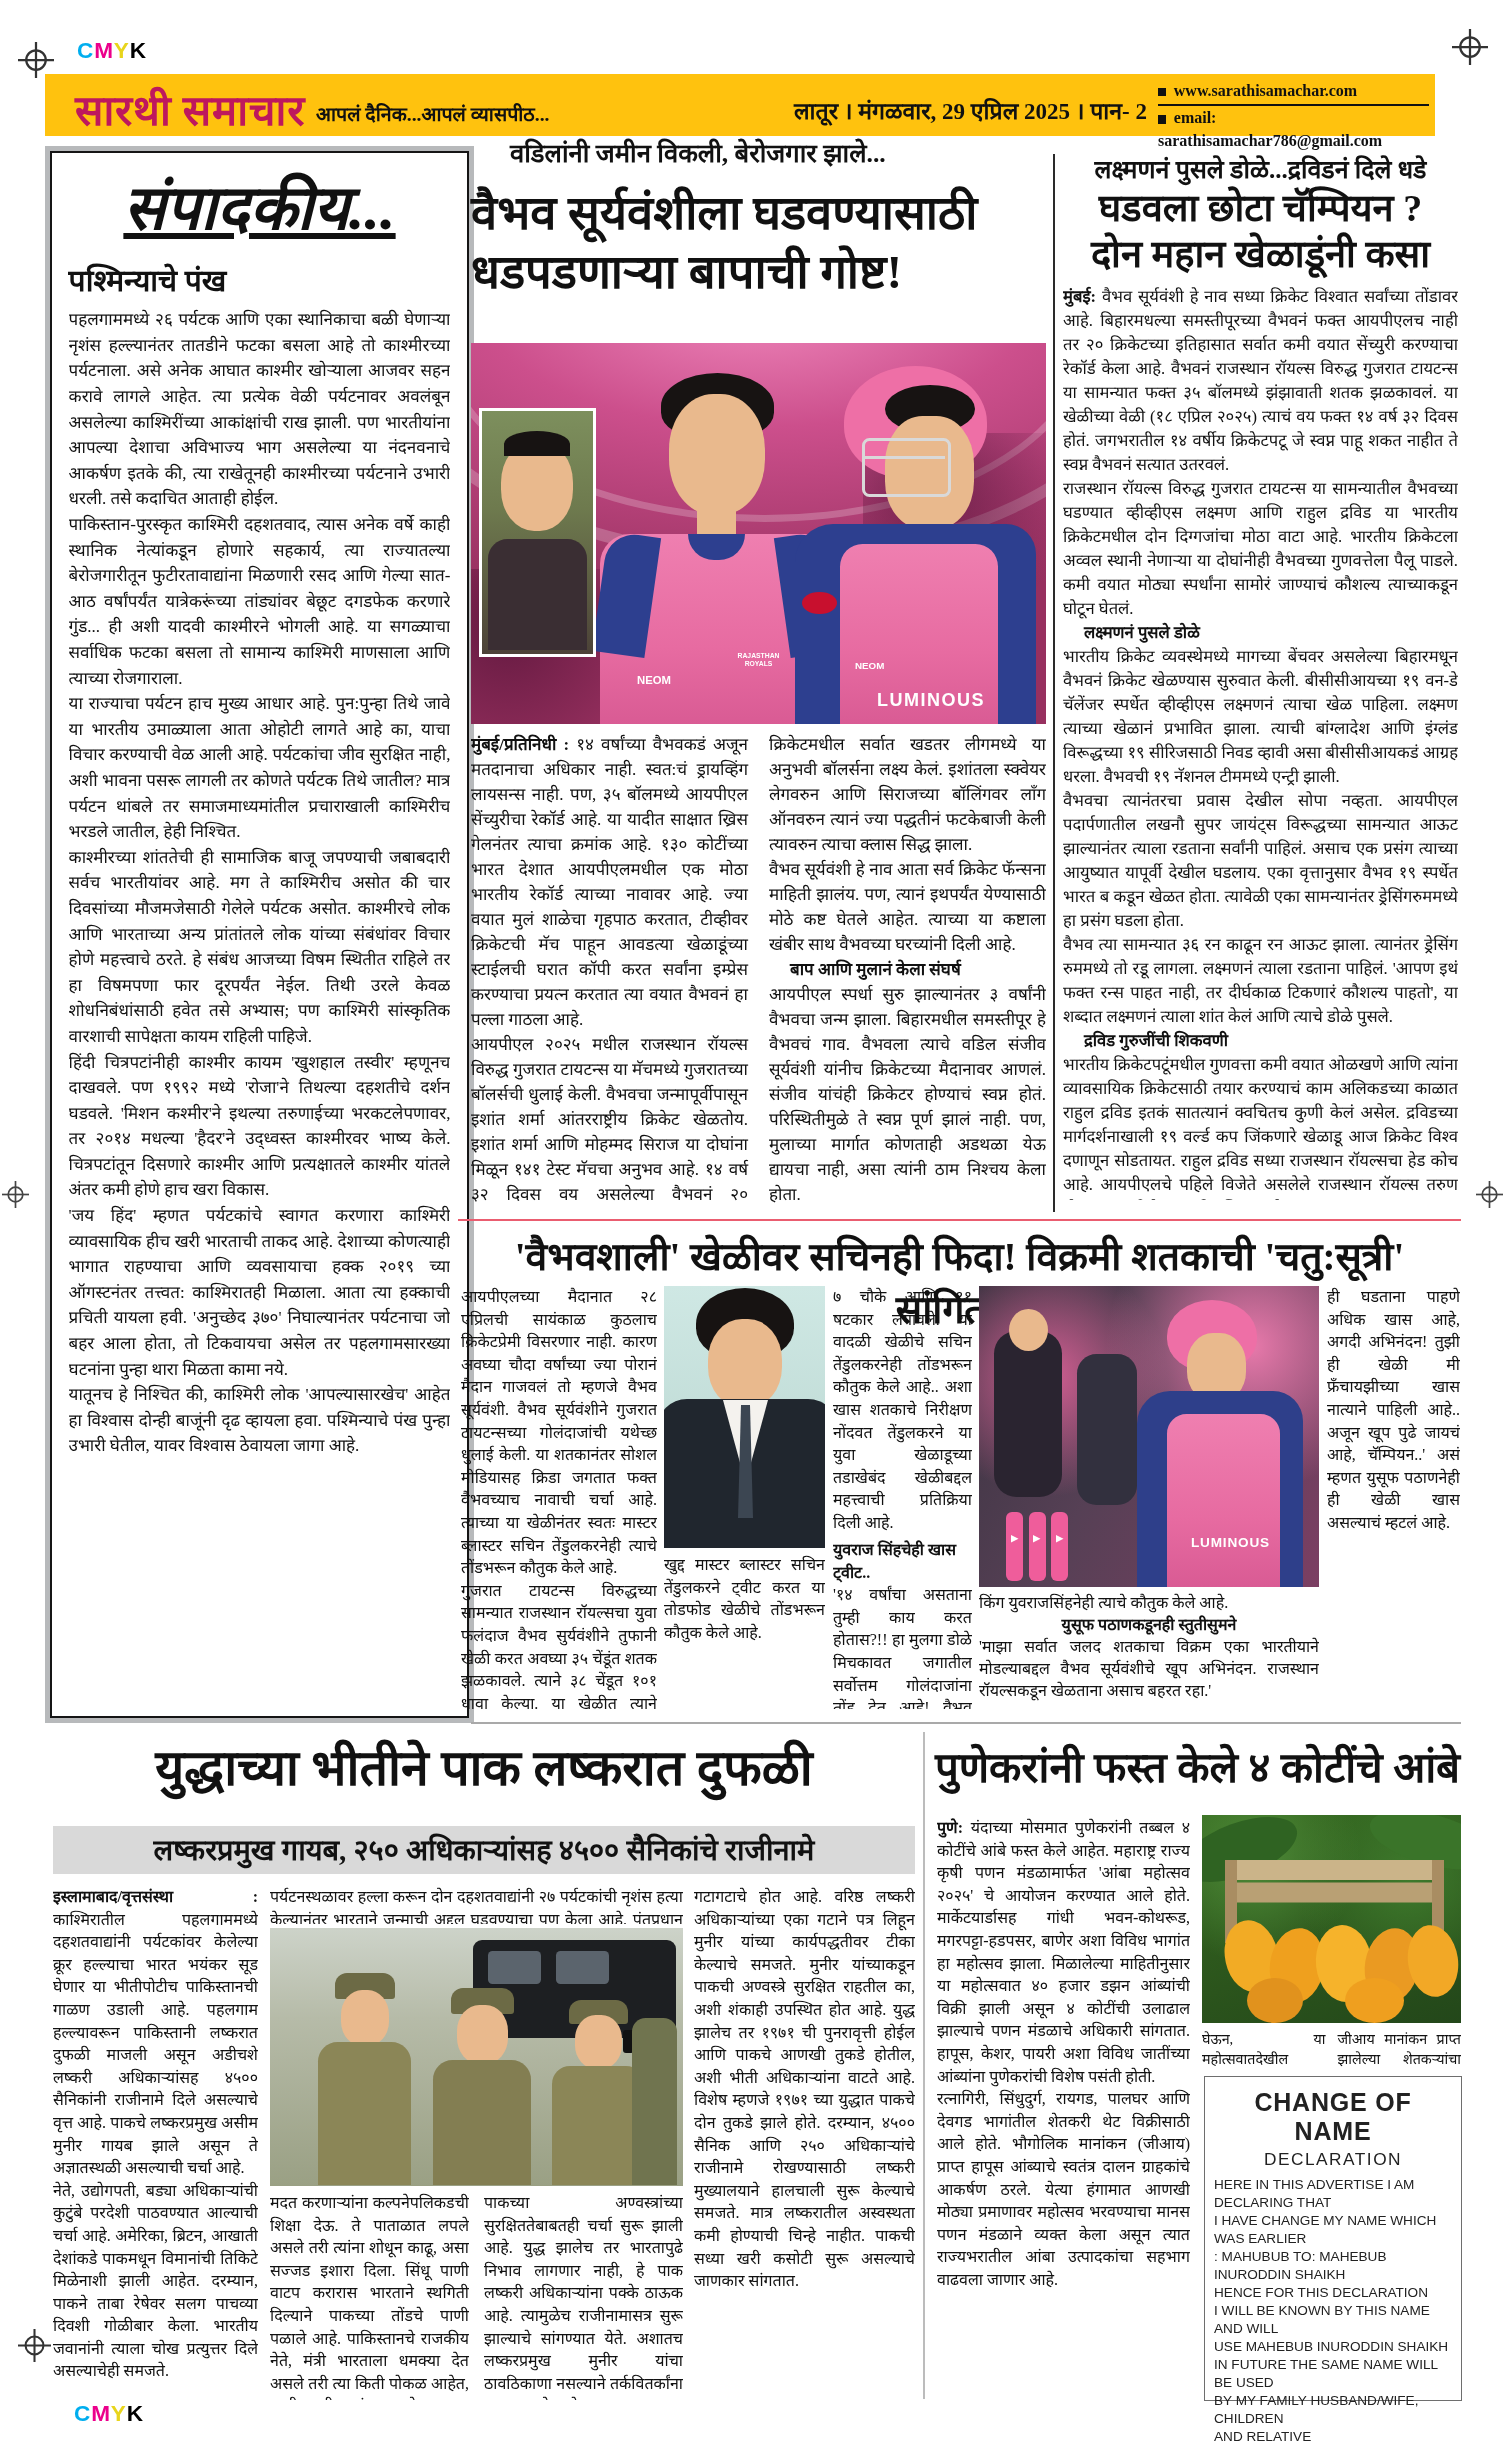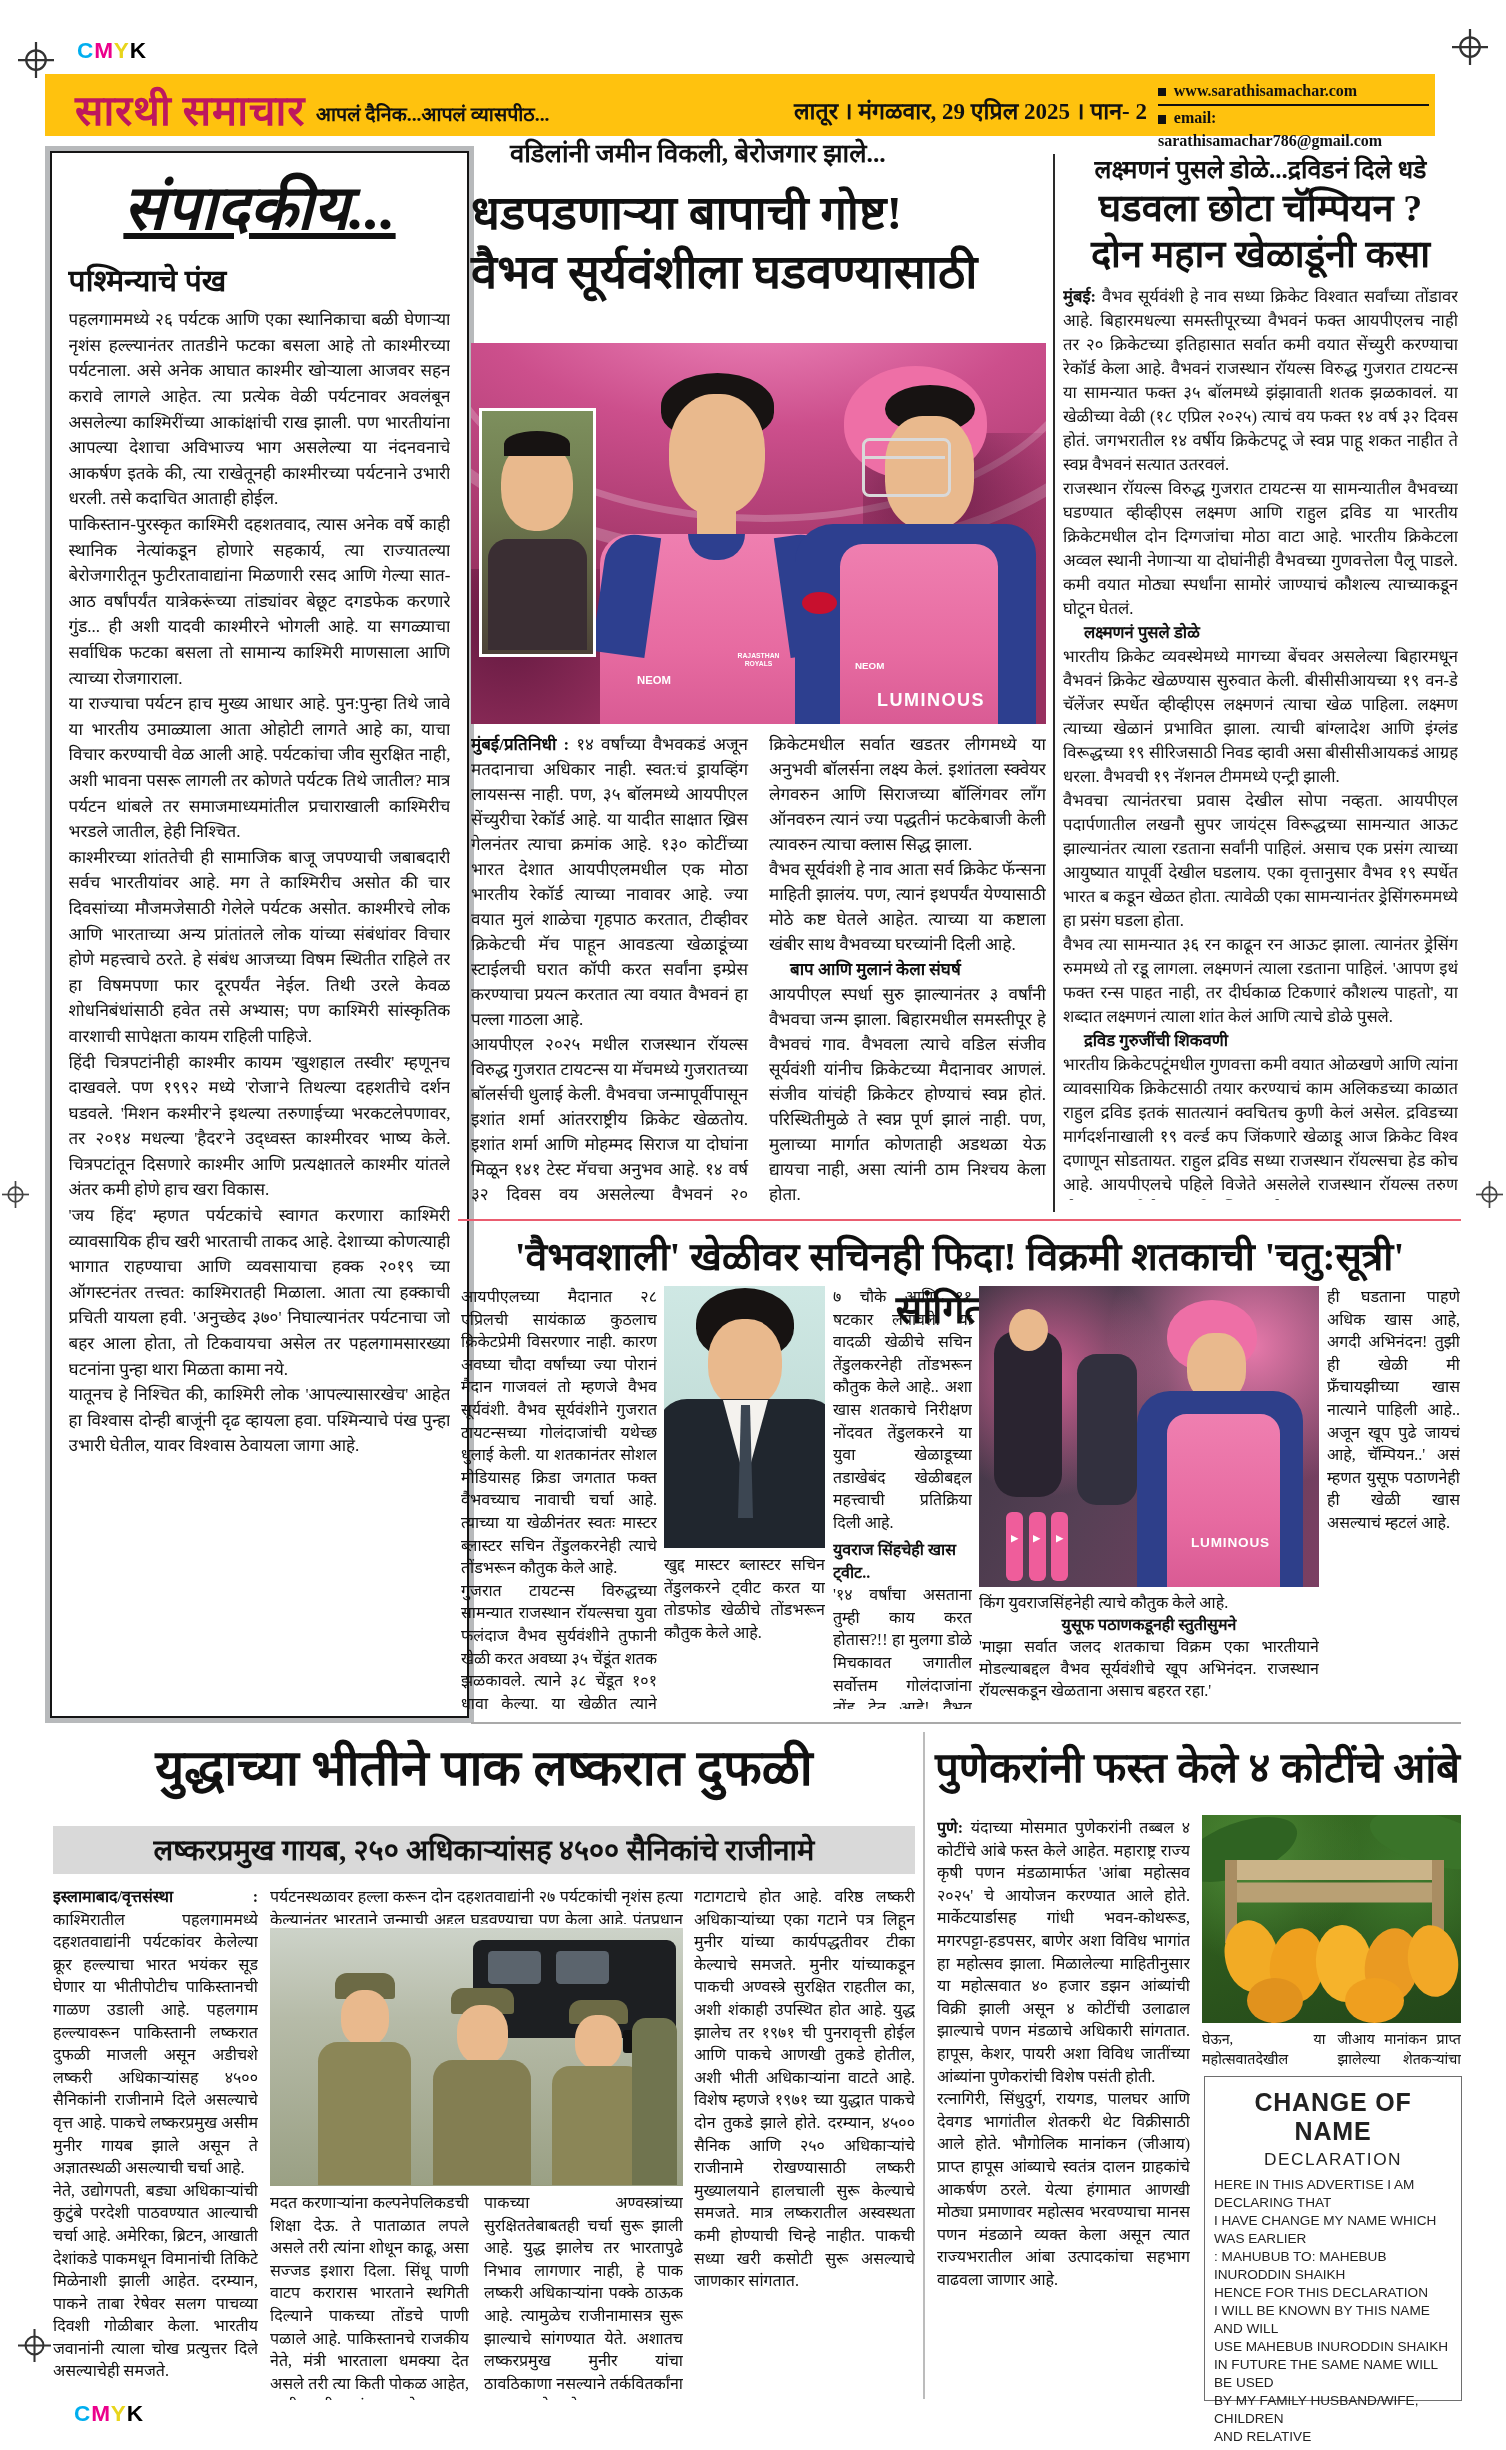--- a/index.html
+++ b/index.html
@@ -132,22 +132,22 @@
 पाकिस्तान-पुरस्कृत काश्मिरी दहशतवाद, त्यास अनेक वर्षे काही स्थानिक नेत्यांकडून होणारे सहकार्य, त्या राज्यातल्या बेरोजगारीतून फुटीरतावाद्यांना मिळणारी रसद आणि गेल्या सात-आठ वर्षांपर्यंत यात्रेकरूंच्या तांड्यांवर बेछूट दगडफेक करणारे गुंड... ही अशी यादवी काश्मीरने भोगली आहे. या सगळ्याचा सर्वाधिक फटका बसला तो सामान्य काश्मिरी माणसाला आणि त्याच्या रोजगाराला.
 या राज्याचा पर्यटन हाच मुख्य आधार आहे. पुन:पुन्हा तिथे जावे या भारतीय उमाळ्याला आता ओहोटी लागते आहे का, याचा विचार करण्याची वेळ आली आहे. पर्यटकांचा जीव सुरक्षित नाही, अशी भावना पसरू लागली तर कोणते पर्यटक तिथे जातील? मात्र पर्यटन थांबले तर समाजमाध्यमांतील प्रचाराखाली काश्मिरीच भरडले जातील, हेही निश्चित.
 काश्मीरच्या शांततेची ही सामाजिक बाजू जपण्याची जबाबदारी सर्वच भारतीयांवर आहे. मग ते काश्मिरीच असोत की चार दिवसांच्या मौजमजेसाठी गेलेले पर्यटक असोत. काश्मीरचे लोक आणि भारताच्या अन्य प्रांतांतले लोक यांच्या संबंधांवर विचार होणे महत्त्वाचे ठरते. हे संबंध आजच्या विषम स्थितीत राहिले तर हा विषमपणा फार दूरपर्यंत नेईल. तिथी उरले केवळ शोधनिबंधांसाठी हवेत तसे अभ्यास; पण काश्मिरी सांस्कृतिक वारशाची सापेक्षता कायम राहिली पाहिजे.
 हिंदी चित्रपटांनीही काश्मीर कायम 'खुशहाल तस्वीर' म्हणूनच दाखवले. पण १९९२ मध्ये 'रोजा'ने तिथल्या दहशतीचे दर्शन घडवले. 'मिशन कश्मीर'ने इथल्या तरुणाईच्या भरकटलेपणावर, तर २०१४ मधल्या 'हैदर'ने उद्ध्वस्त काश्मीरवर भाष्य केले. चित्रपटांतून दिसणारे काश्मीर आणि प्रत्यक्षातले काश्मीर यांतले अंतर कमी होणे हाच खरा विकास.
 'जय हिंद' म्हणत पर्यटकांचे स्वागत करणारा काश्मिरी व्यावसायिक हीच खरी भारताची ताकद आहे. देशाच्या कोणत्याही भागात राहण्याचा आणि व्यवसायाचा हक्क २०१९ च्या ऑगस्टनंतर तत्त्वत: काश्मिरातही मिळाला. आता त्या हक्काची प्रचिती यायला हवी. 'अनुच्छेद ३७०' निघाल्यानंतर पर्यटनाचा जो बहर आला होता, तो टिकवायचा असेल तर पहलगामसारख्या घटनांना पुन्हा थारा मिळता कामा नये.
 यातूनच हे निश्चित की, काश्मिरी लोक 'आपल्यासारखेच' आहेत हा विश्वास दोन्ही बाजूंनी दृढ व्हायला हवा. पश्मिन्याचे पंख पुन्हा उभारी घेतील, यावर विश्वास ठेवायला जागा आहे.</div>
   </div>
 
   <div class="abs kicker" style="left:474px;top:135px;margin-left:36px;">वडिलांनी जमीन विकली, बेरोजगार झाले...</div>
   <div class="abs lead-head" style="left:471px;top:184px;width:580px;">
+    <div>वैभव सूर्यवंशीला घडवण्यासाठी</div>
     <div>धडपडणाऱ्या बापाची गोष्ट!</div>
-    <div>वैभव सूर्यवंशीला घडवण्यासाठी</div>
   </div>
 
   <div class="abs ph main-photo hide" style="left:471px;top:343px;width:575px;height:381px;">
     <div class="abs arc" style="left:-90px;top:-226px;width:753px;height:422px;"></div>
     <div class="abs arc" style="left:-30px;top:-181px;width:633px;height:346px;border-width:7.5px;"></div>
     <div class="abs splash" style="left:-45px;top:226px;width:271px;height:196px;"></div>
     <div class="abs splash" style="left:392px;top:90px;width:241px;height:196px;"></div>
 
     <div class="abs" style="left:121px;top:30px;width:249px;height:351px;">
       <div class="abs hair" style="left:69px;top:0px;width:113px;height:66px;border-radius:50% 50% 40% 40%;"></div>

